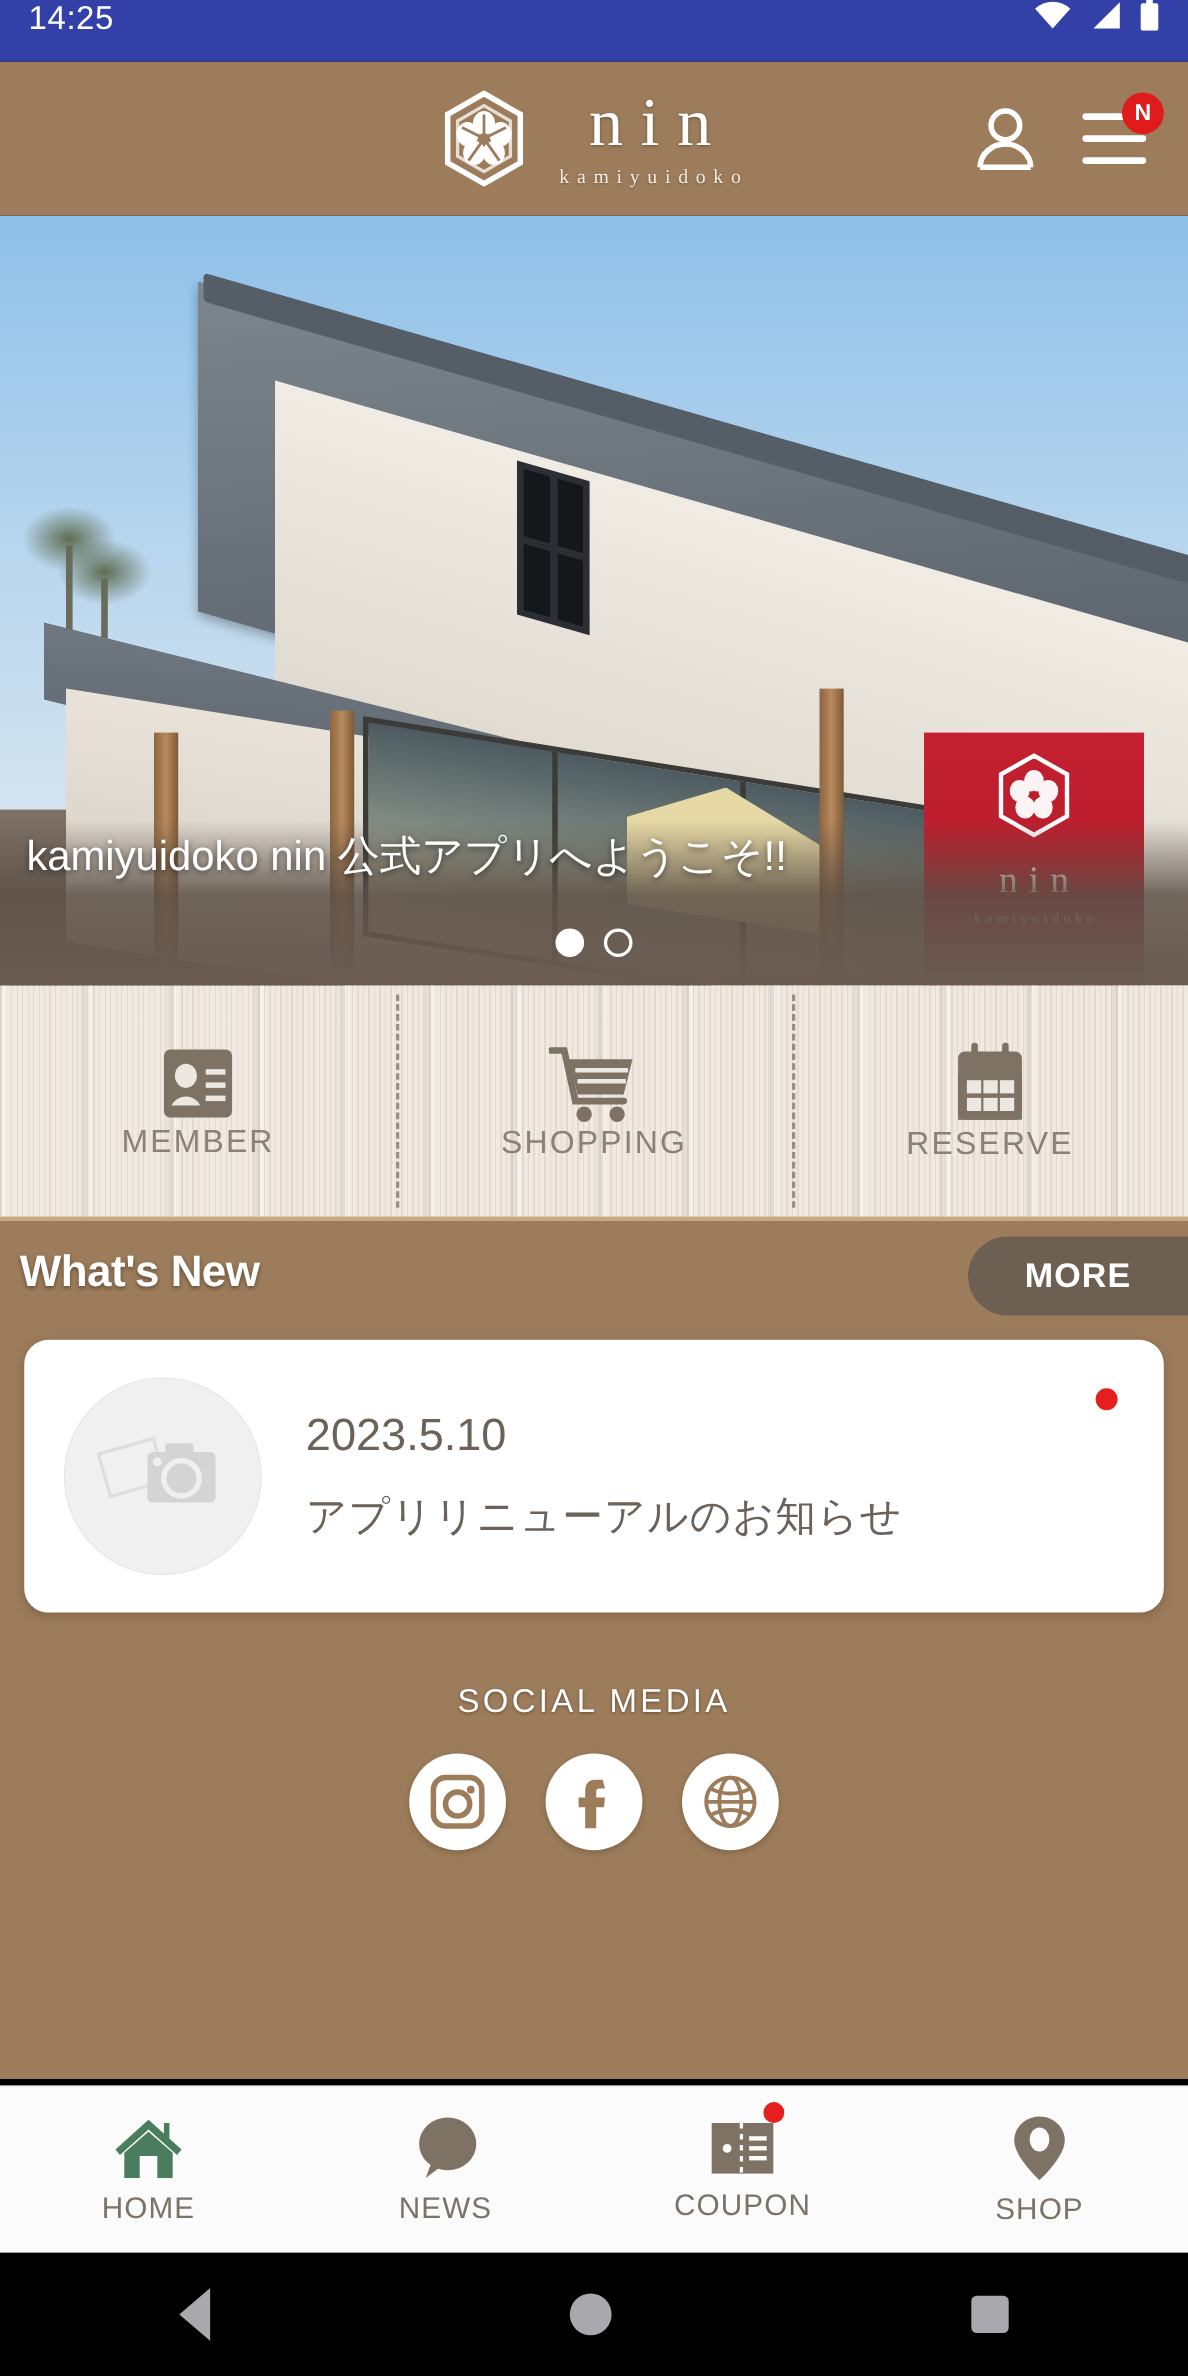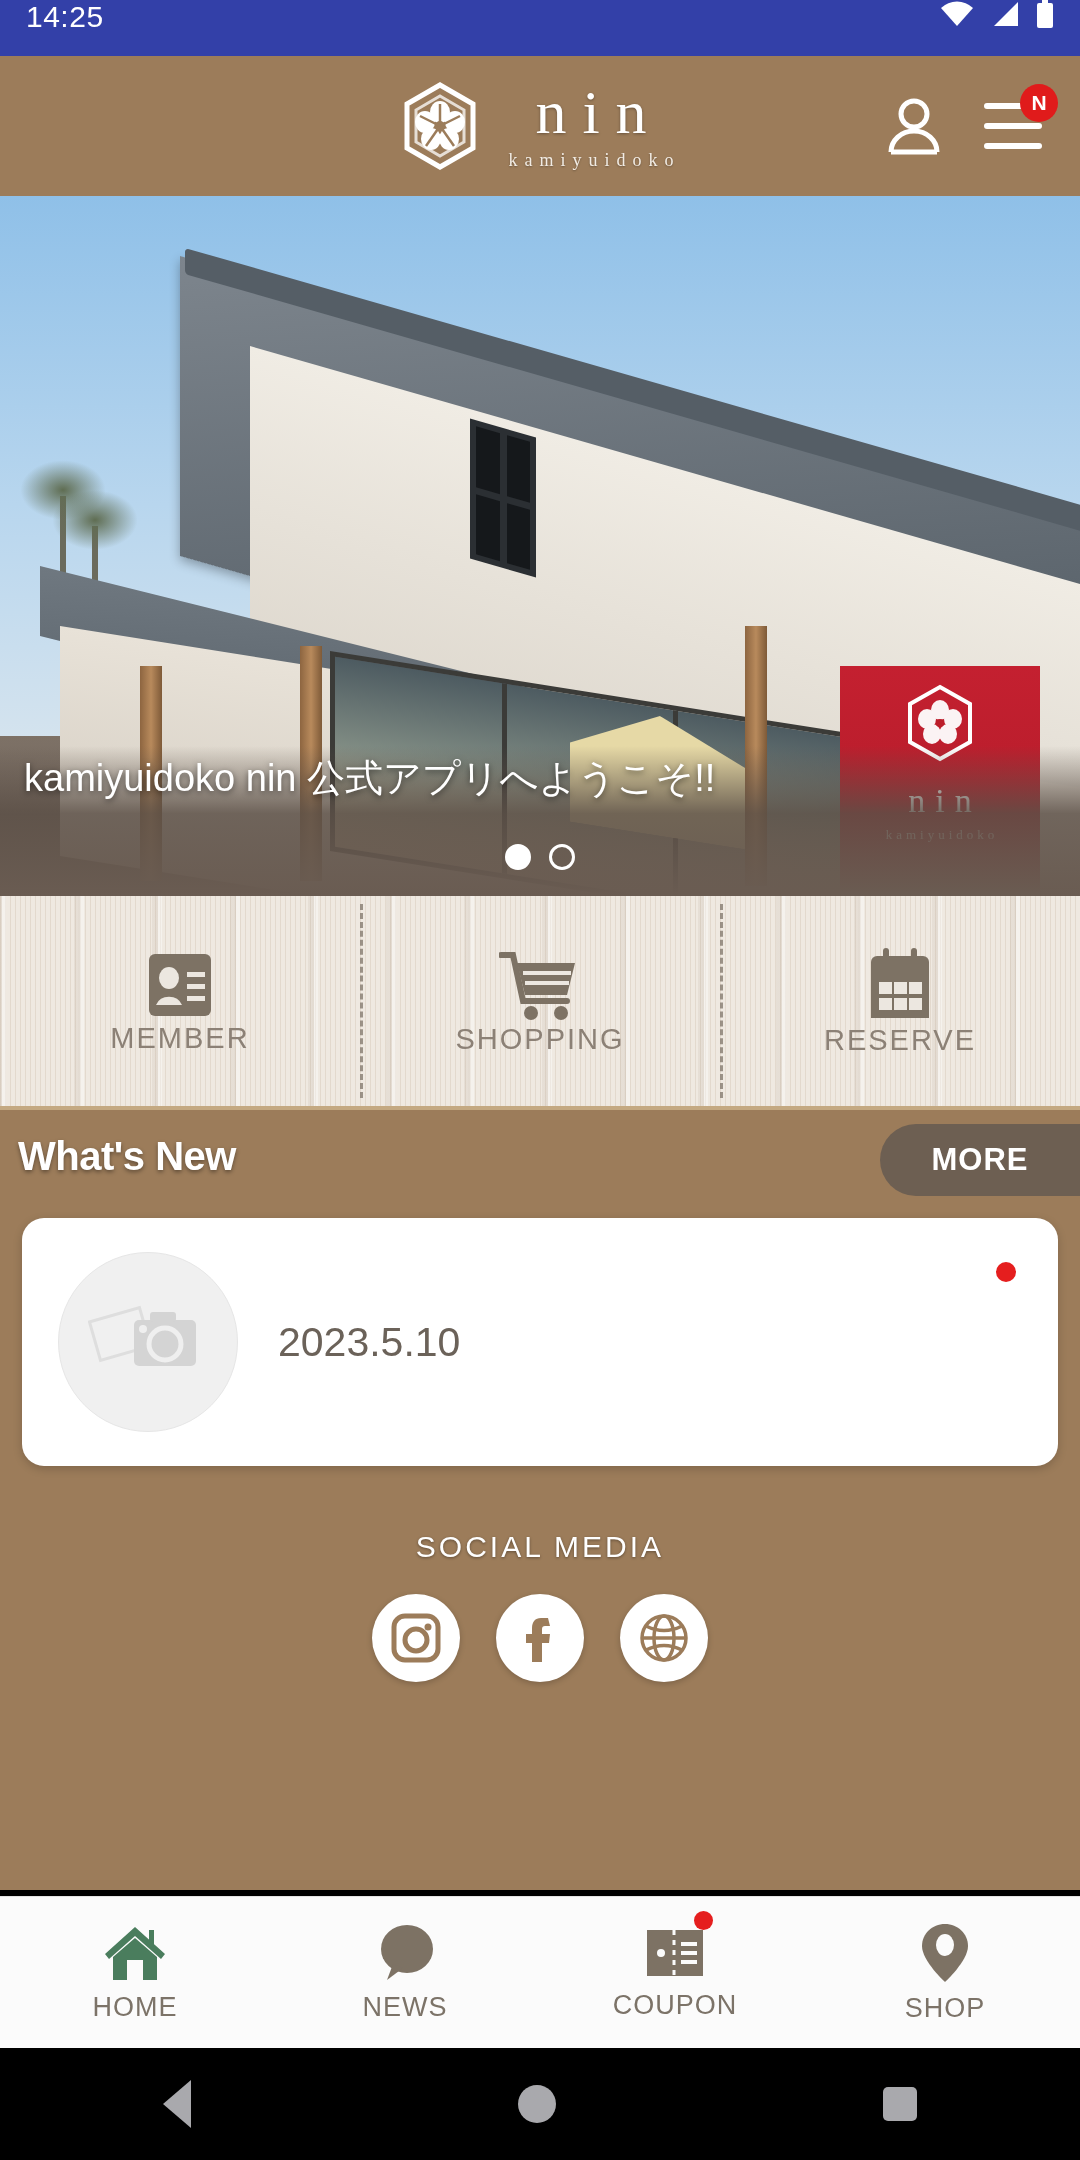--- a/index.html
+++ b/index.html
@@ -464,20 +464,21 @@
         <svg width="120" height="96" viewBox="0 0 120 96">
           <rect x="6" y="20" width="52" height="40" fill="none" stroke="#dedede" stroke-width="3" transform="rotate(-16 32 40)"></rect>
           <rect x="46" y="26" width="62" height="46" rx="5" fill="#d4d4d4"></rect>
           <rect x="62" y="18" width="26" height="10" rx="3" fill="#d4d4d4"></rect>
           <circle cx="77" cy="50" r="16" fill="none" stroke="#efefef" stroke-width="5"></circle>
           <circle cx="55" cy="35" r="4" fill="#efefef"></circle>
         </svg>
       </div>
       <div class="news-body">
         <div class="news-date">2023.5.10</div>
+        <div class="news-headline">アプリリニューアルのお知らせ</div>
       </div>
       <div class="news-dot"></div>
     </div>
 
     <div class="social">
       <div class="social-title">SOCIAL MEDIA</div>
       <div class="social-row">
         <div class="social-btn">
           <svg width="52" height="52" viewBox="0 0 52 52">
             <rect x="4" y="4" width="44" height="44" rx="11" fill="none" stroke="#9c7c5a" stroke-width="5"></rect>

